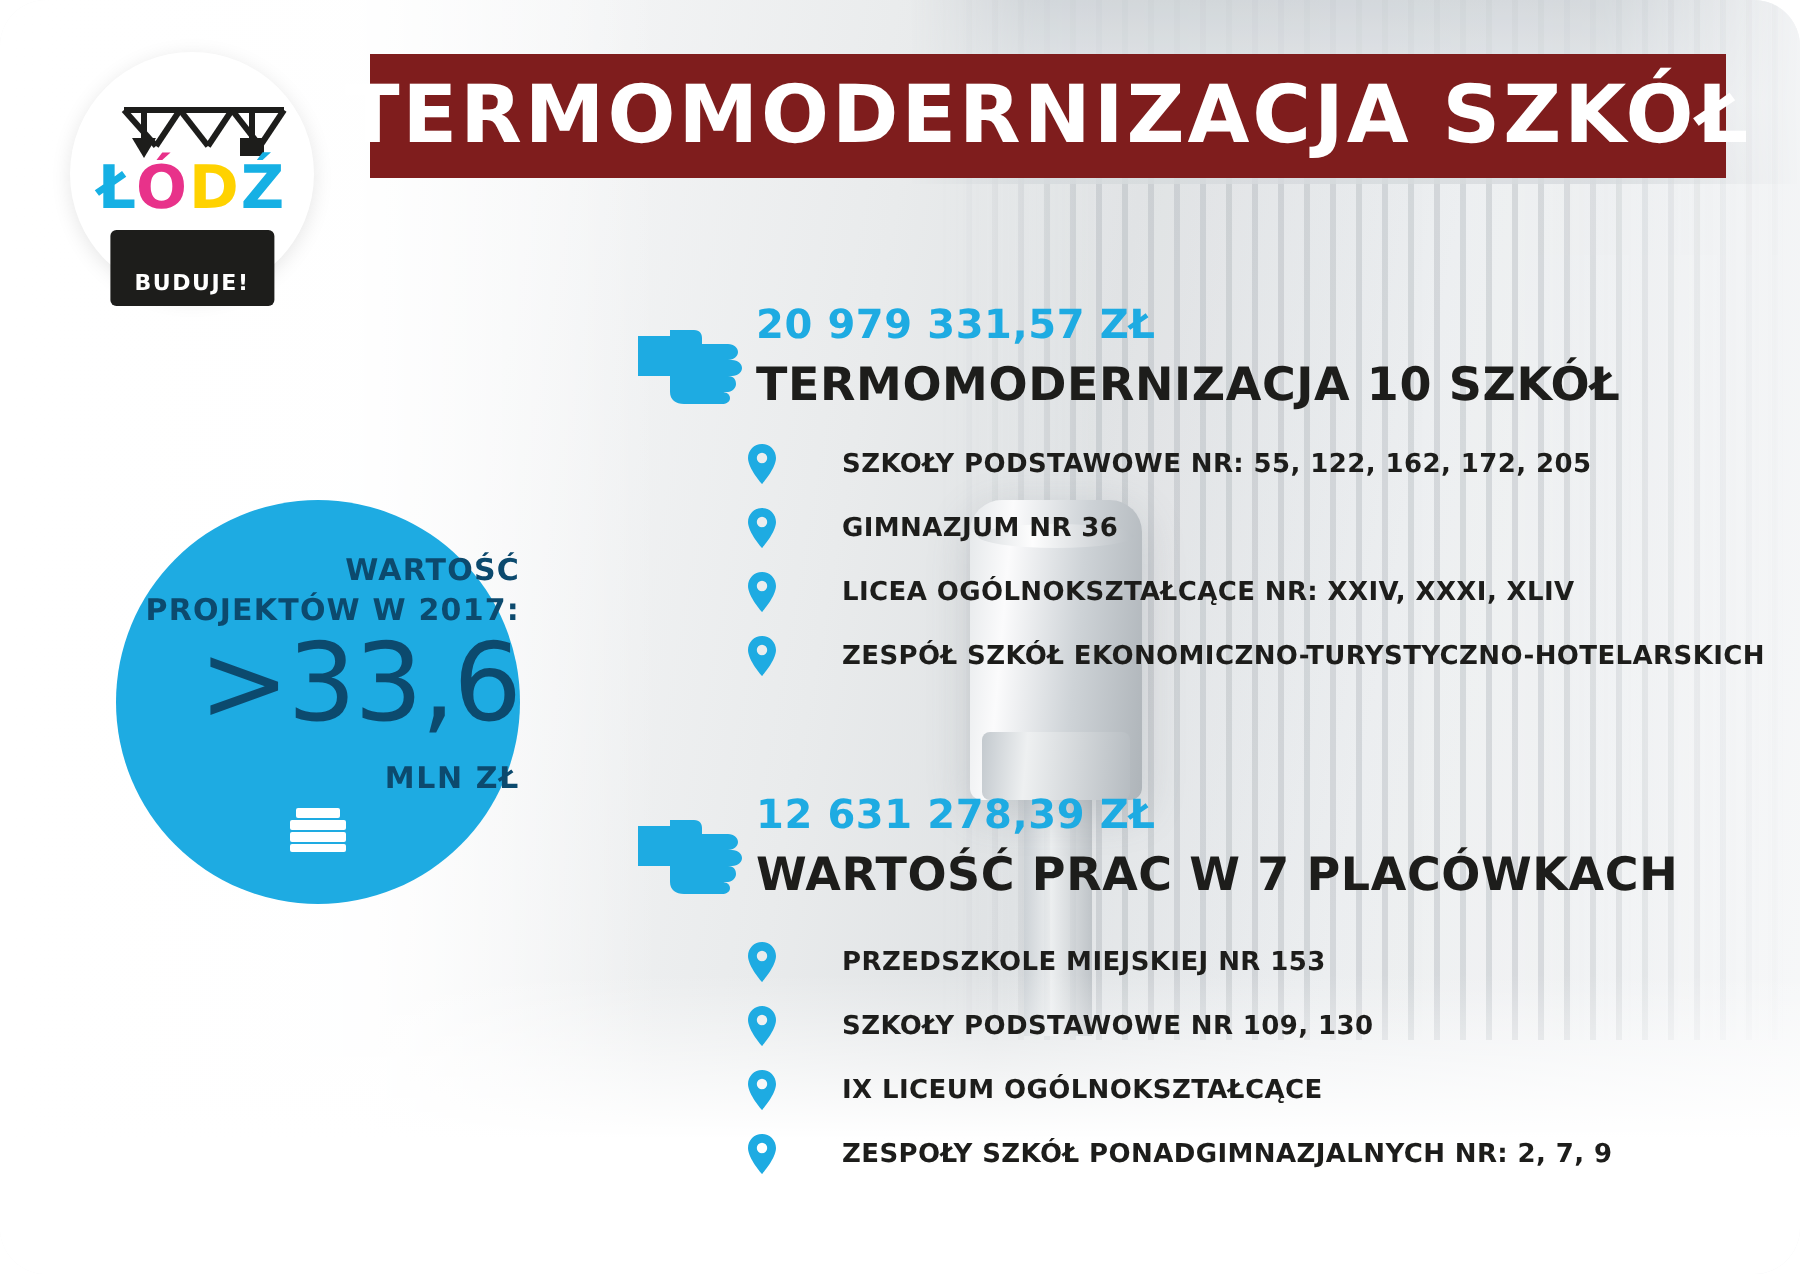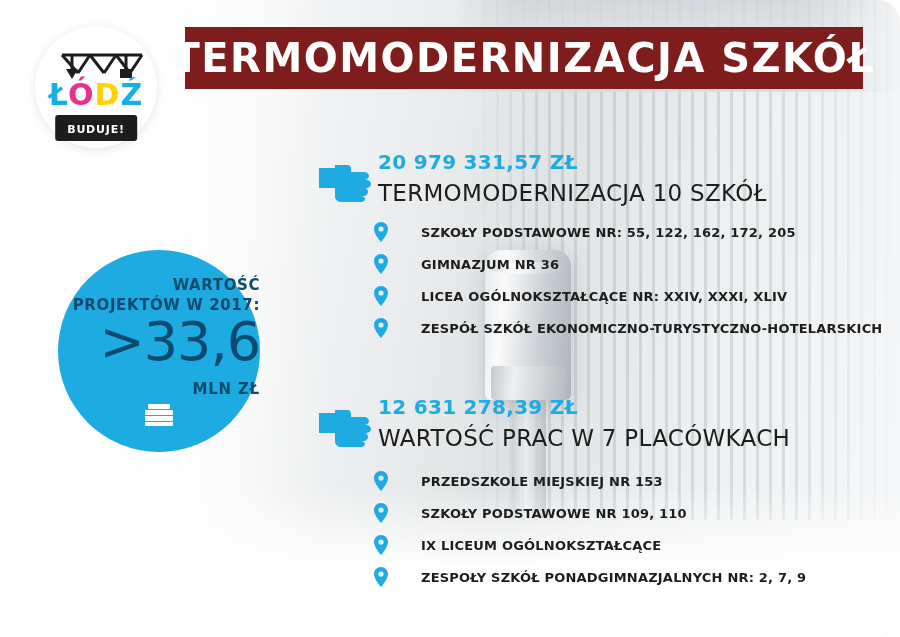--- a/index.html
+++ b/index.html
@@ -153,21 +153,21 @@
   .logo-badge {
     position: absolute;
     left: 50%;
     transform: translateX(-50%);
     top: 82px;
     background: #1d1d1b;
     color: #ffffff;
     font-size: 11px;
     font-weight: bold;
     letter-spacing: .8px;
-    padding: 8px 12px 5px 12px;
+    padding: 20px 12px 5px 12px;
     border-radius: 3px;
     white-space: nowrap;
     font-family: "DejaVu Sans", sans-serif;
   }
 
   
   .title-bar {
     position: absolute;
     left: 185px;
     top: 27px;
@@ -264,21 +264,21 @@
     color: #1eabe2;
     font-size: 20px;
     font-weight: bold;
     letter-spacing: .3px;
     font-family: "DejaVu Sans", sans-serif;
     line-height: 24px;
   }
   .sec-title {
     color: #1d1d1b;
     font-size: 23px;
-    font-weight: normal;
+    font-weight: bold;
     letter-spacing: .3px;
     font-family: "DejaVu Sans", sans-serif;
     margin-top: 6px;
     line-height: 26px;
     white-space: nowrap;
   }
 
   .sec-list {
     margin-top: 16px;
     padding-left: 58px;
@@ -415,21 +415,21 @@
       <div class="list-item">
         <svg class="pin" viewBox="0 0 14 20">
             <path d="M7 0C3.1 0 0 3.1 0 7c0 5.2 7 13 7 13s7-7.8 7-13c0-3.9-3.1-7-7-7zm0 9.6A2.6 2.6 0 1 1 7 4.4a2.6 2.6 0 0 1 0 5.2z" fill="#1eabe2"></path>
           </svg>
         <span class="list-text">PRZEDSZKOLE MIEJSKIEJ NR 153</span>
       </div>
       <div class="list-item">
         <svg class="pin" viewBox="0 0 14 20">
             <path d="M7 0C3.1 0 0 3.1 0 7c0 5.2 7 13 7 13s7-7.8 7-13c0-3.9-3.1-7-7-7zm0 9.6A2.6 2.6 0 1 1 7 4.4a2.6 2.6 0 0 1 0 5.2z" fill="#1eabe2"></path>
           </svg>
-        <span class="list-text">SZKOŁY PODSTAWOWE NR 109, 110</span>
+        <span class="list-text">SZKOŁY PODSTAWOWE NR 109, 130</span>
       </div>
       <div class="list-item">
         <svg class="pin" viewBox="0 0 14 20">
             <path d="M7 0C3.1 0 0 3.1 0 7c0 5.2 7 13 7 13s7-7.8 7-13c0-3.9-3.1-7-7-7zm0 9.6A2.6 2.6 0 1 1 7 4.4a2.6 2.6 0 0 1 0 5.2z" fill="#1eabe2"></path>
           </svg>
         <span class="list-text">IX LICEUM OGÓLNOKSZTAŁCĄCE</span>
       </div>
       <div class="list-item">
         <svg class="pin" viewBox="0 0 14 20">
             <path d="M7 0C3.1 0 0 3.1 0 7c0 5.2 7 13 7 13s7-7.8 7-13c0-3.9-3.1-7-7-7zm0 9.6A2.6 2.6 0 1 1 7 4.4a2.6 2.6 0 0 1 0 5.2z" fill="#1eabe2"></path>

